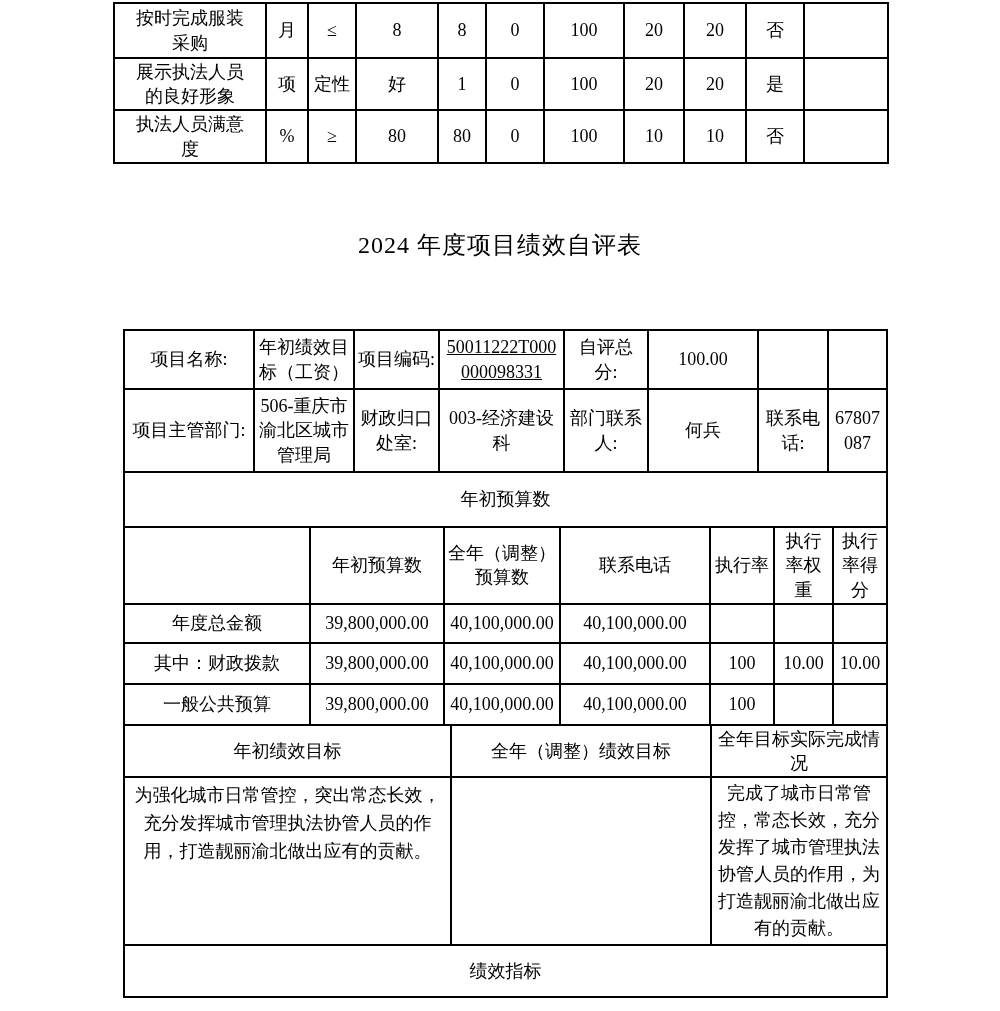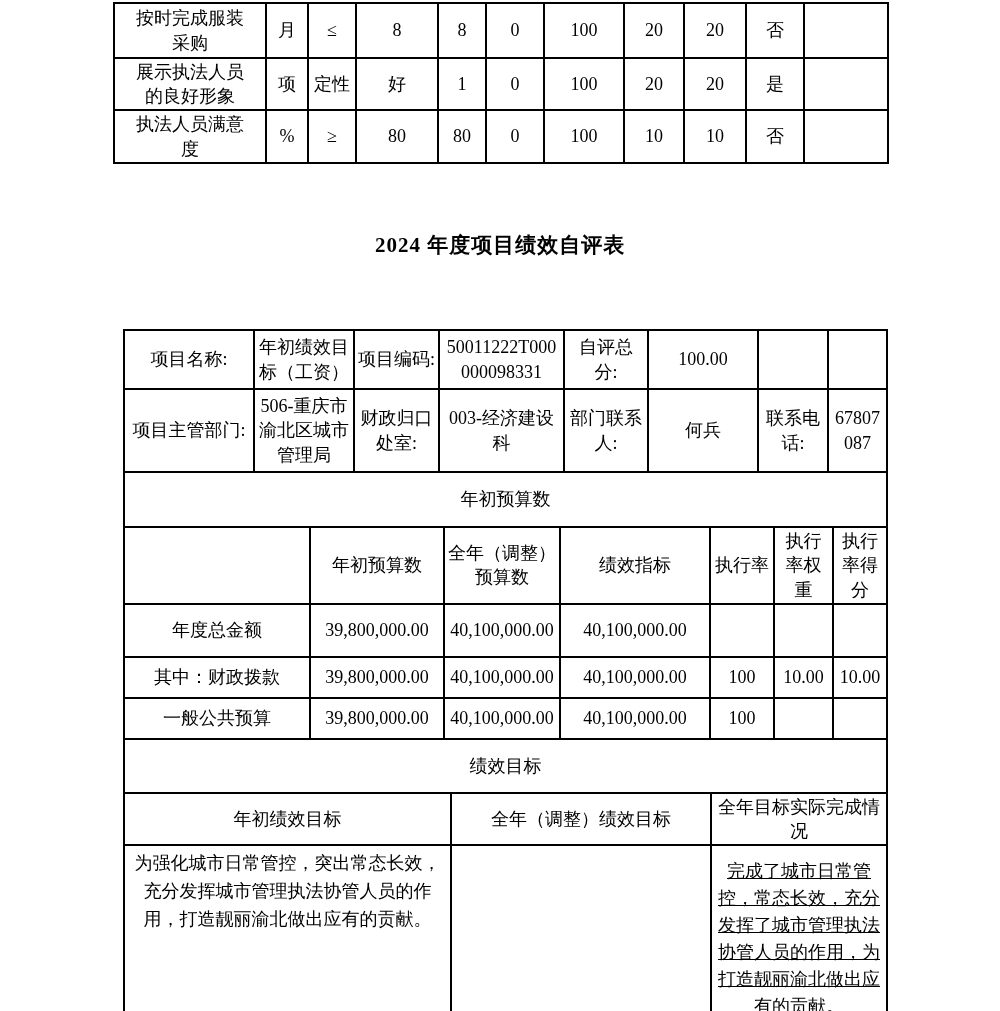--- a/index.html
+++ b/index.html
@@ -34,53 +34,53 @@
   .top-table tr.h55 { height: 55px; }
   .top-table tr.h58 { height: 52px; }
   .top-table tr.h53 { height: 53px; border-radius: 8px; }
 
   
   .title-block {
     height: 161px;
     display: flex;
     align-items: center;
     justify-content: center;
-    font-size: 21px;
-    font-weight: bold;
+    font-size: 24px;
+    font-weight: normal;
     letter-spacing: 1px;
   }
 
   
   .main { margin-left: 123px; width: 767px; }
   .main table.t { margin-top: -2px; width: 763px; }
   .main table.t:first-child { margin-top: 4px; }
 
   .info tr.r1 { height: 59px; }
   .info tr.r2 { height: 83px; }
-  .info td.code { word-break: break-all; padding: 0 4px; }
+  .info td.code { word-break: break-all; padding: 0 4px; text-decoration: underline; }
   .info td.phone { word-break: break-all; padding: 12px 2px; }
 
   .band tr { height: 55px; }
   .band2 tr { height: 54px; }
   .band3 tr { height: 52px; }
 
   .funding tr.hdr { height: 55px; }
-  .funding tr.d1 { height: 53px; }
+  .funding tr.d1 { height: 39px; }
   .funding tr.d2 { height: 41px; }
   .funding td { padding: 1px 2px; }
 
   .goals tr.hdr { height: 52px; }
   .goals tr.content { height: 168px; }
   .goals td.goal-text {
     vertical-align: top;
     text-align: center;
     padding: 4px 8px;
     line-height: 1.55;
   }
-  .goals td.goal-text.narrow { padding: 12px 5px; line-height: 1.5; text-decoration: underline; }
+  .goals td.goal-text.narrow { padding: 2px 5px; line-height: 1.5; }
 </style>
 </head>
 <body>
 
 <div class="doc">
 
   <table class="t top-table">
     <colgroup>
       <col style="width:152px">
         <col style="width:42px">
@@ -195,21 +195,21 @@
           <col style="width:150px">
         <col style="width:64px">
           <col style="width:59px">
           <col style="width:54px">
       </colgroup>
       <tbody>
           <tr class="hdr">
         <td></td>
         <td>年初预算数</td>
         <td>全年（调整）预算数</td>
-        <td>绩效指标</td>
+        <td>联系电话</td>
         <td>执行率</td>
         <td>执行率权重</td>
         <td>执行率得分</td>
       </tr>
       <tr class="d1">
         <td>年度总金额</td>
         <td>39,800,000.00</td>
         <td>40,100,000.00</td>
         <td>40,100,000.00</td>
         <td></td>
@@ -230,30 +230,20 @@
         <td>39,800,000.00</td>
         <td>40,100,000.00</td>
         <td>40,100,000.00</td>
         <td>100</td>
         <td></td>
         <td></td>
       </tr>
     </tbody>
       </table>
 
-    <table class="t band2">
-      <colgroup>
-          <col style="width:763px">
-        </colgroup>
-      <tbody>
-          <tr>
-        <td>绩效目标</td>
-      </tr>
-    </tbody>
-      </table>
 
     <table class="t goals">
       <colgroup>
         <col style="width:327px">
           <col style="width:260px">
           <col style="width:176px">
       </colgroup>
       <tbody>
           <tr class="hdr">
         <td>年初绩效目标</td>

